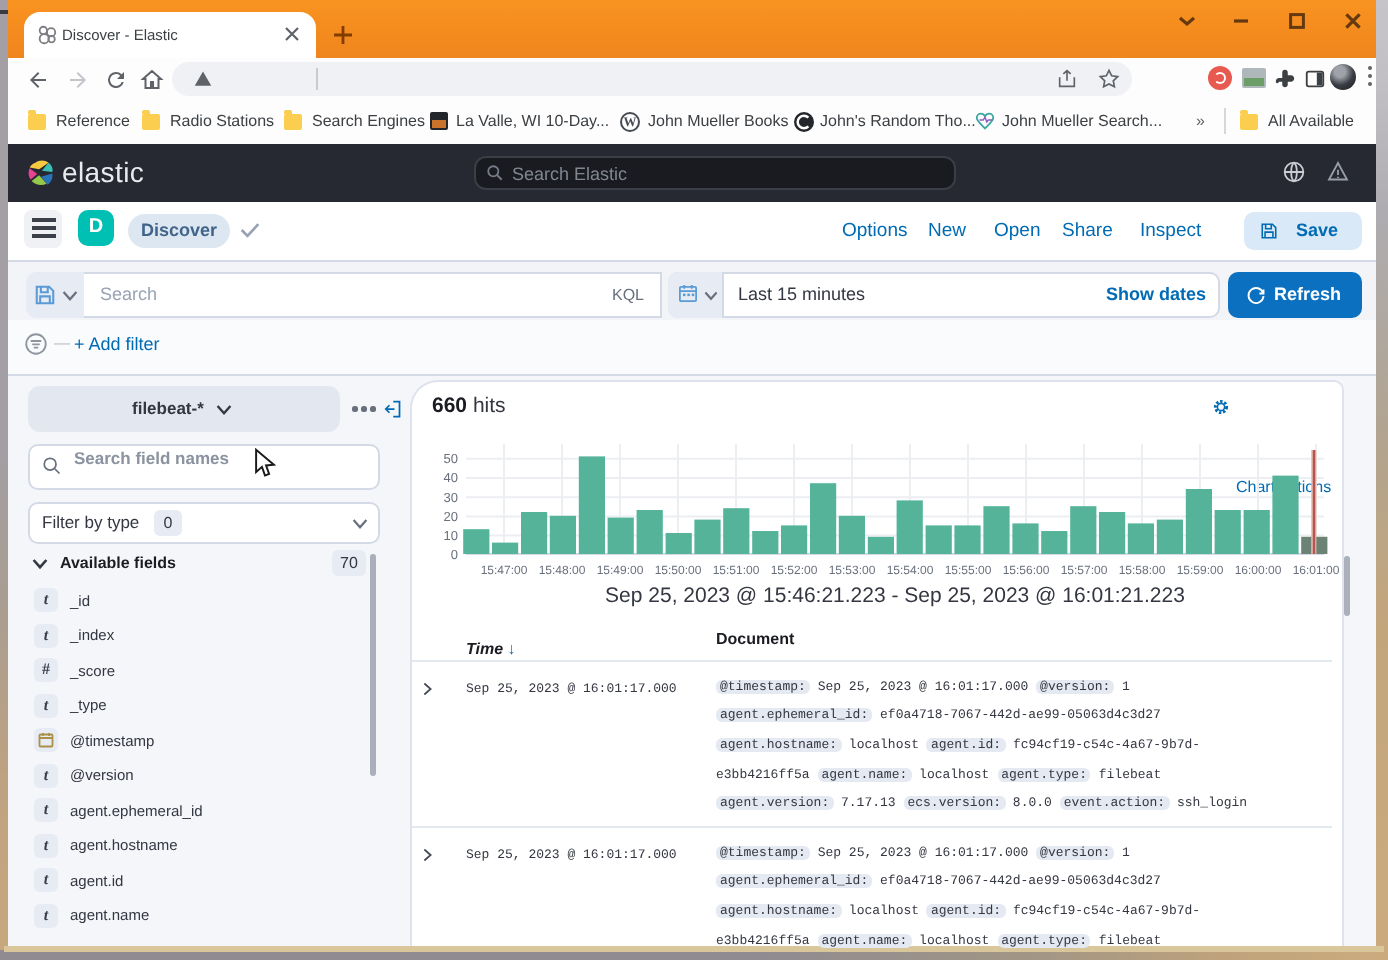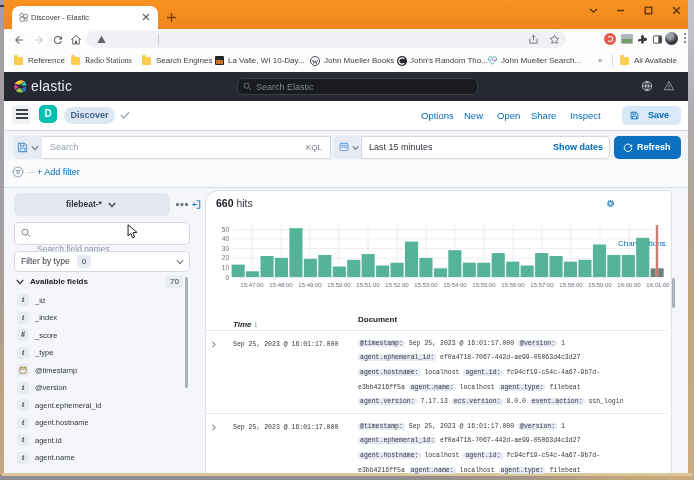--- a/index.html
+++ b/index.html
@@ -127,21 +127,21 @@
       <rect x="3" y="4" width="18" height="16" rx="2" fill="none" stroke="#3c4043" stroke-width="2"></rect>
       <rect x="14" y="5" width="6" height="14" fill="#3c4043"></rect>
     </svg>
   <div class="abs" style="left:665px;top:32px;width:13px;height:13px;border-radius:50%;background:radial-gradient(circle at 38% 30%,#9fa2a8 0 22%,#3a3e44 55%,#17191e);"></div>
   <div class="abs" style="left:683.5px;top:33px;width:2px;height:2px;background:#5f6368;border-radius:50%;box-shadow:0 4px 0 #5f6368, 0 8px 0 #5f6368;"></div>
 
   <div class="abs bookbar"></div>
   <div class="abs folder" style="left:14px;"></div>
     <div class="abs bi" style="left:28px;">Reference</div>
   <div class="abs folder" style="left:71px;"></div>
-    <div class="abs bi" style="left:85px;font-family:Liberation Serif, serif;">Radio Stations</div>
+    <div class="abs bi" style="left:85px;">Radio Stations</div>
   <div class="abs folder" style="left:142px;"></div>
     <div class="abs bi" style="left:156px;">Search Engines</div>
   <div class="abs" style="left:215px;top:56px;width:9px;height:9px;background:#23262b;border-radius:1px;">
       <div style="position:absolute;left:1px;top:4px;width:7px;height:4px;background:#c8742c;"></div>
     </div>
   <div class="abs bi" style="left:228px;">La Valle, WI 10-Day...</div>
   <div class="abs" style="left:310px;top:55.5px;width:10px;height:10px;border-radius:50%;border:1.2px solid #464a51;color:#464a51;font-size:6.5px;text-align:center;line-height:9px;font-family:'Liberation Serif',serif;font-weight:bold;">W</div>
   <div class="abs bi" style="left:324px;">John Mueller Books</div>
   <svg class="abs" style="left:397px;top:55.5px;width:10px;height:10px;" viewBox="0 0 16 16">
       <circle cx="8" cy="8" r="8" fill="#23262b"></circle>
@@ -258,21 +258,21 @@
       <g fill="none" stroke="#006bb4" stroke-width="1.4">
         <path d="M9 2 h5 v12 h-5 M6 5 L3 8 l3 3 M3 8 h7"></path>
       </g>
     </svg>
 
   <div class="abs sideinput" style="left:14px;top:222px;width:176px;height:23px;"></div>
   <svg class="abs" style="left:21px;top:228px;width:10px;height:10px;" viewBox="0 0 16 16">
       <circle cx="6.5" cy="6.5" r="4.7" fill="none" stroke="#69707d" stroke-width="1.4"></circle>
       <path d="M10.2 10.2 L14 14" stroke="#69707d" stroke-width="1.4"></path>
     </svg>
-  <div class="abs" style="left:37px;top:244px;font-size:8.5px;color:#8b93a0;">Search field names</div>
+  <div class="abs" style="left:37px;top:224px;font-size:8.5px;color:#8b93a0;font-weight:bold;">Search field names</div>
   <svg class="abs" style="left:127px;top:224px;width:11px;height:16px;" viewBox="0 0 12 18">
       <path d="M1 1 L1 13.5 L4.3 10.6 L6 15.5 L8.3 14.6 L6.6 9.8 L11 9.4 Z" fill="#fff" stroke="#1a1a1a" stroke-width="1.1"></path>
     </svg>
 
   <div class="abs sideinput" style="left:14px;top:251px;width:176px;height:21px;"></div>
   <div class="abs" style="left:21px;top:256px;font-size:8.5px;color:#343741;">Filter by type</div>
   <div class="abs" style="left:77px;top:255px;width:14px;height:13px;background:#e7ebf4;border-radius:3px;font-size:8px;color:#343741;text-align:center;line-height:13px;">0</div>
   <svg class="abs" style="left:176px;top:259px;width:8px;height:6px;" viewBox="0 0 10 7">
       <path d="M1 1 L5 5.5 L9 1" stroke="#69707d" stroke-width="1.4" fill="none"></path>
     </svg>
@@ -420,20 +420,21 @@
         <text x="395" y="67">15:59:00</text>
         <text x="424" y="67">16:00:00</text>
         <text x="453" y="67">16:01:00</text>
     </g>
     <rect x="450.6" y="5" width="2.6" height="52" fill="#e7b8b2"></rect>
     <rect x="451.4" y="5" width="1.2" height="52" fill="#b5554b"></rect>
   </svg>
 
   <div class="abs" style="left:672px;top:278px;width:3px;height:30px;background:#aab0bc;border-radius:1.5px;"></div>
 
+  <div class="abs" style="left:214px;top:292px;width:467px;text-align:center;font-size:10.5px;color:#343741;">Sep 25, 2023 @ 15:46:21.223 - Sep 25, 2023 @ 16:01:21.223</div>
 
   <div class="abs" style="left:233px;top:320px;font-size:8px;font-weight:bold;color:#1a1c21;font-style:italic;">Time <span style="color:#006bb4;">↓</span></div>
   <div class="abs" style="left:358px;top:315px;font-size:8px;font-weight:bold;color:#1a1c21;">Document</div>
   <div class="abs" style="left:206px;top:330px;width:460px;height:1px;background:#e3e7ee;"></div>
 
   <svg class="abs" style="left:211px;top:340.5px;width:5.5px;height:7px;" viewBox="0 0 7 8">
       <path d="M1.5 0.5 L5.5 4 L1.5 7.5" stroke="#454b54" stroke-width="1.1" fill="none"></path>
     </svg>
   <div class="abs mono" style="left:233px;top:340.5px;font-size:6.5px;color:#343741;">Sep 25, 2023 @ 16:01:17.000</div>
   <div class="dline" style="top:339.5px;"><span class="chip">@timestamp:</span> Sep 25, 2023 @ 16:01:17.000 <span class="chip">@version:</span> 1</div>

